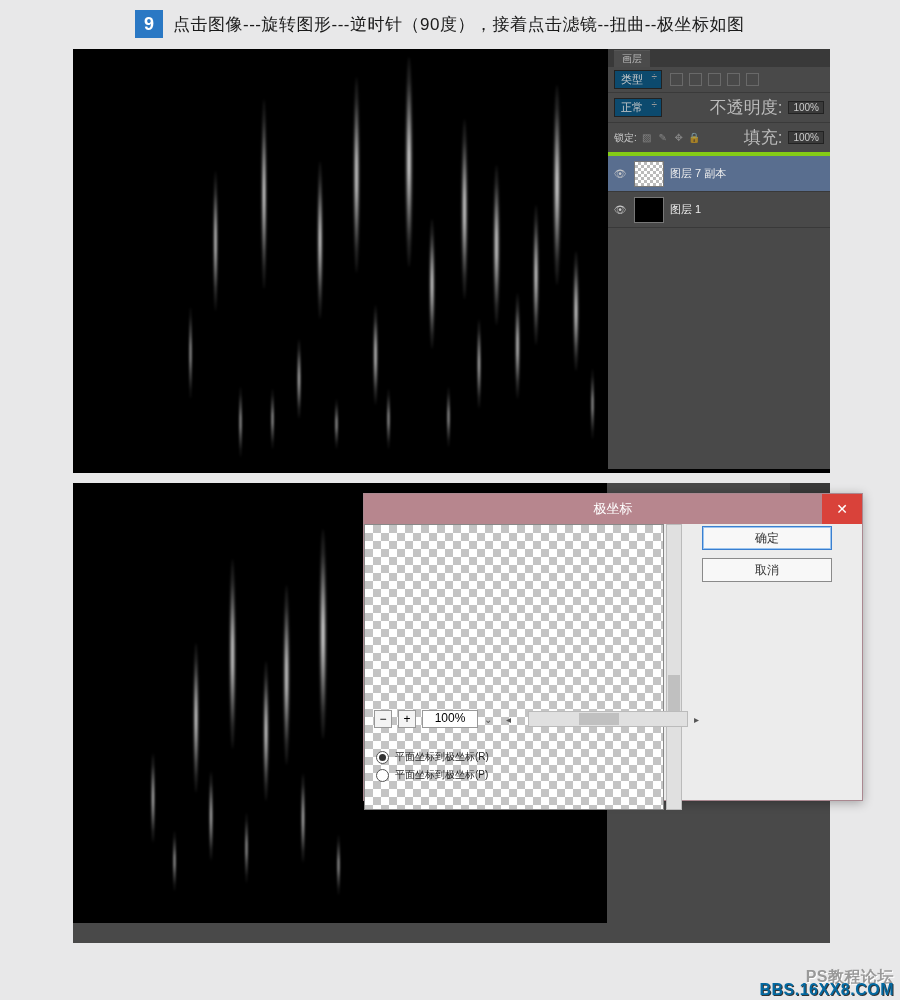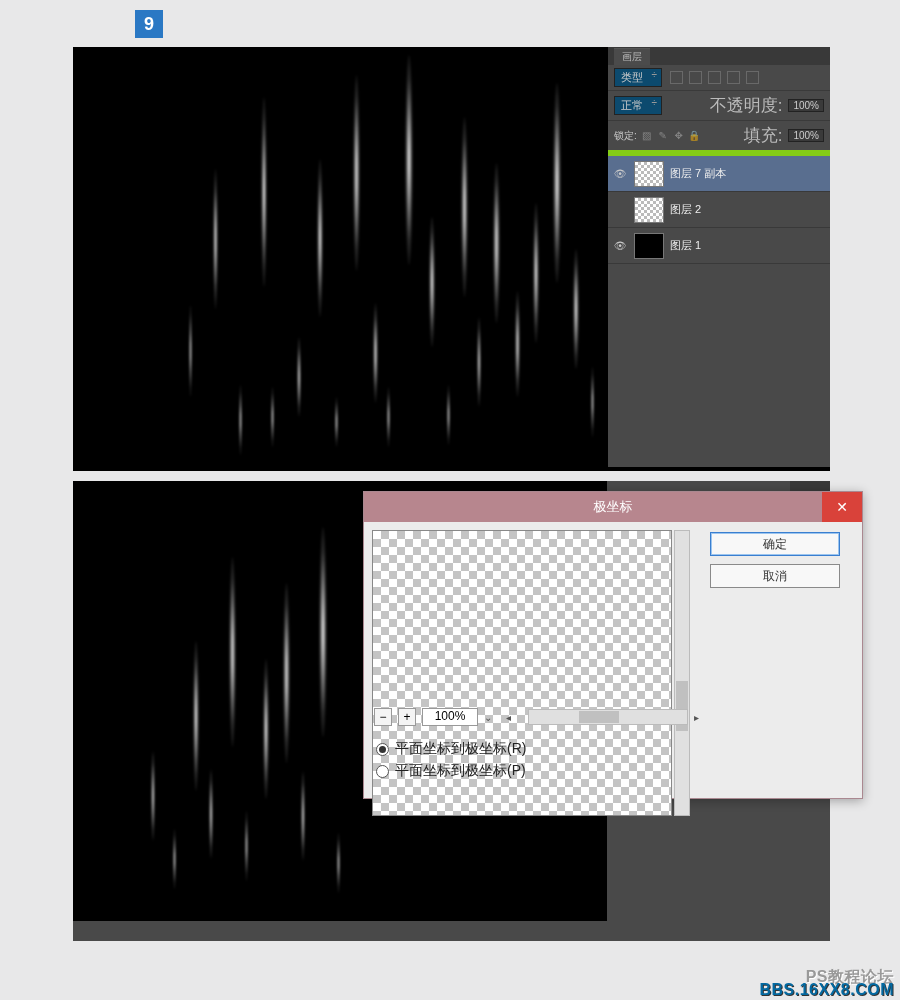--- a/index.html
+++ b/index.html
@@ -111,21 +111,21 @@
   color: #ccc;
   font-size: 10px;
   padding: 0 4px;
   margin-left: 2px;
 }
 .lp-lockrow {
   display: flex;
   align-items: center;
   gap: 4px;
   padding: 3px 6px;
-  border-bottom: 6px solid #84cc16;
+  border-bottom: 4px solid #84cc16;
   font-size: 10px;
 }
 .lock-icons { display: flex; gap: 4px; }
 .lock-i { width: 12px; height: 12px; opacity: 0.6; color: #aaa; font-size: 10px; display: flex; align-items: center; justify-content: center; }
 .layer-item {
   display: flex;
   align-items: center;
   height: 36px;
   padding: 0 4px;
   border-bottom: 1px solid #393939;
@@ -208,21 +208,21 @@
   position: absolute;
   right: 0; top: 0;
   width: 40px; height: 30px;
   background: #d9423a;
   color: #fff;
   display: flex; align-items: center; justify-content: center;
   font-size: 14px;
 }
 .dialog-body {
   display: flex;
-  padding: 8px;
+  padding: 0;
   gap: 8px;
 }
 .preview-box {
   width: 300px;
   height: 286px;
   border: 1px solid #888;
   background-image:
     linear-gradient(45deg, #c4c4c4 25%, transparent 25%),
     linear-gradient(-45deg, #c4c4c4 25%, transparent 25%),
     linear-gradient(45deg, transparent 75%, #c4c4c4 75%),
@@ -310,21 +310,21 @@
 }
 .hscroll-arrow {
   width: 16px;
   font-size: 10px;
   color: #555;
 }
 .radio-group {
   position: absolute;
   left: 12px;
   bottom: 14px;
-  font-size: 14px;
+  font-size: 10px;
   color: #222;
 }
 .radio-row {
   display: flex;
   align-items: center;
   gap: 6px;
   margin: 4px 0;
 }
 .radio {
   width: 13px; height: 13px;
@@ -351,20 +351,21 @@
   line-height: 13px;
 }
 .wm1 { color: #999; text-shadow: 1px 1px 0 #fff; font-weight: bold; letter-spacing: 0.5px; }
 .wm2 { color: #0369a1; font-weight: bold; text-shadow: 1px 1px 0 #333; letter-spacing: 0.5px; }
 </style>
 </head>
 <body>
 
 <div class="header">
   <div class="step-badge">9</div>
+  <div class="instruction">点击图像---旋转图形---逆时针（90度），接着点击滤镜--扭曲--极坐标如图</div>
 </div>
 
 <div class="screenshot1">
   <div class="canvas1" id="canvas1">
       <div class="streak" style="left: 116px; height: 92px; top: 258px; width: 3px;"></div>
       <div class="streak" style="left: 140px; height: 140px; top: 122px; width: 5px;"></div>
       <div class="streak" style="left: 166px; height: 70px; top: 338px; width: 3px;"></div>
       <div class="streak" style="left: 188px; height: 190px; top: 50px; width: 6px;"></div>
       <div class="streak" style="left: 198px; height: 60px; top: 340px; width: 3px;"></div>
       <div class="streak" style="left: 224px; height: 80px; top: 290px; width: 4px;"></div>
@@ -415,25 +416,20 @@
       <span class="lp-label" style="margin-left:auto">填充:</span>
       <span class="lp-pct">100%</span>
     </div>
     <div id="layer-list">
         <div class="layer-item selected">
           <div class="layer-eye">👁</div>
           <div class="layer-thumb checker-thumb"></div>
           <div class="layer-name">图层 7 副本</div>
         </div>
         <div class="layer-item">
-          <div class="layer-eye"></div>
-          <div class="layer-thumb checker-thumb"></div>
-          <div class="layer-name">图层 2</div>
-        </div>
-        <div class="layer-item">
           <div class="layer-eye">👁</div>
           <div class="layer-thumb"></div>
           <div class="layer-name">图层 1</div>
         </div>
       </div>
   </div>
 </div>
 
 <div class="screenshot2">
   <div class="canvas2" id="canvas2">

